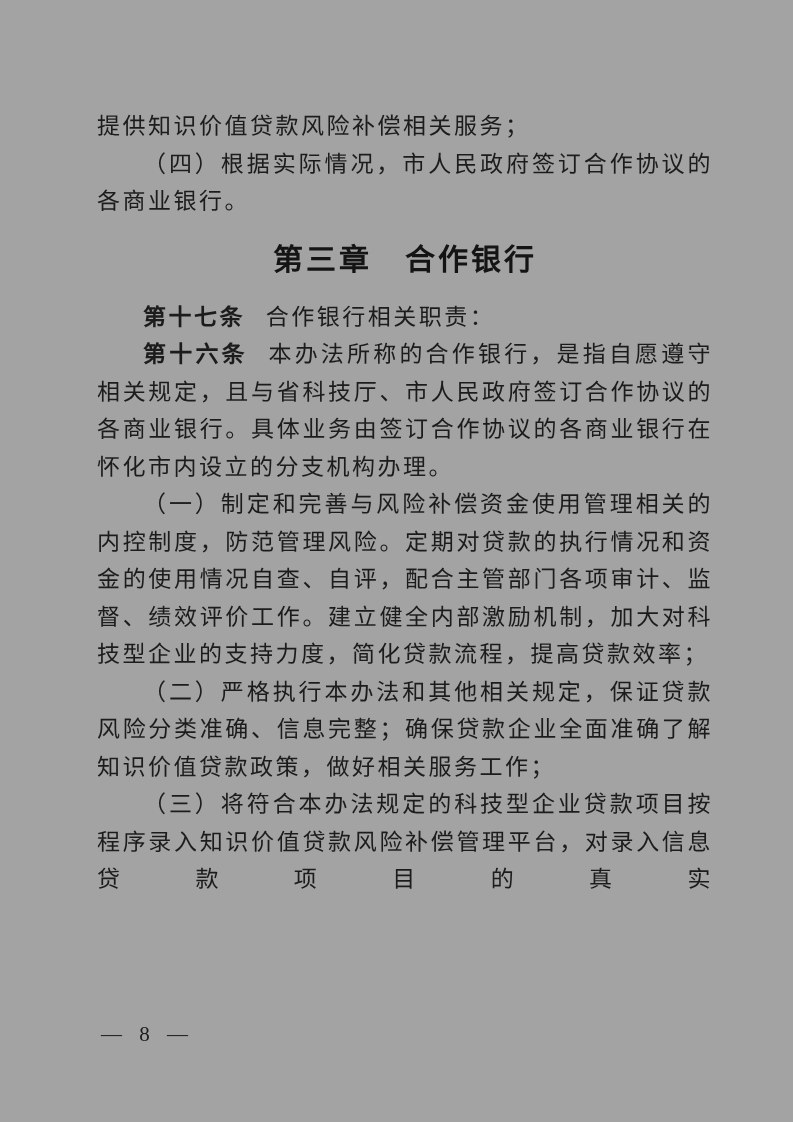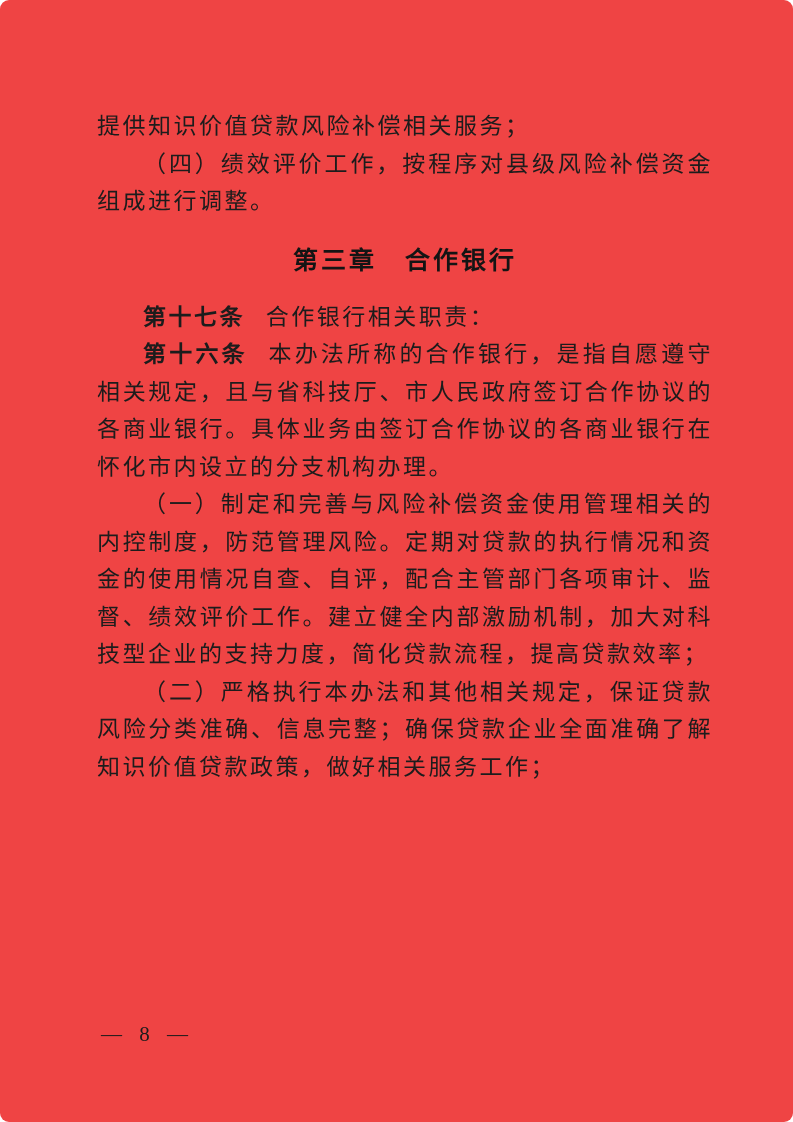--- a/index.html
+++ b/index.html
@@ -5,24 +5,23 @@
   html, body {
     margin: 0;
     padding: 0;
     background: #ffffff;
     font-family: "Liberation Serif", "DejaVu Serif", serif;
   }
   .page {
     position: relative;
     width: 793px;
     height: 1122px;
-    background: #ef4444;
+    background: #a3a3a3;
     overflow: hidden;
     color: #1c1c1c;
-    border-radius: 9px;
   }
   .content {
     position: absolute;
     left: 97px;
     top: 108px;
     width: 616px;
   }
   p.body-par {
     margin: 0;
     font-size: 23px;
@@ -39,21 +38,21 @@
     text-align-last: justify;
   }
   .article-lead {
     font-weight: bold;
     margin-right: 0.9em;
   }
   h2.chapter-heading {
     margin: 20px 0 20px 0;
     font-family: "Liberation Sans", "DejaVu Sans", sans-serif;
     font-weight: bold;
-    font-size: 25px;
+    font-size: 30px;
     line-height: 38px;
     letter-spacing: 3px;
     text-align: center;
     color: #141414;
   }
   .footer-page-number {
     position: absolute;
     left: 101px;
     top: 1022px;
     font-size: 21px;
@@ -64,34 +63,35 @@
 </style>
 </head>
 <body>
 
 <div class="page">
   <div class="content">
 
     <p class="body-par no-indent">提供知识价值贷款风险补偿相关服务；</p>
 
 
-    <p class="body-par">（四）绩效评价工作，按程序对县级风险补偿资金组成进行调整。</p>
+    <p class="body-par">（四）根据实际情况，市人民政府签订合作协议的各商业银行。</p>
 
 
     <h2 class="chapter-heading">第三章　合作银行</h2>
 
     <p class="body-par">
       <span class="article-lead">第十七条</span><span>合作银行相关职责：</span>
     </p>
 
     <p class="body-par">
       <span class="article-lead">第十六条</span><span>本办法所称的合作银行，是指自愿遵守相关规定，且与省科技厅、市人民政府签订合作协议的各商业银行。具体业务由签订合作协议的各商业银行在怀化市内设立的分支机构办理。</span>
     </p>
 
     <p class="body-par">（一）制定和完善与风险补偿资金使用管理相关的内控制度，防范管理风险。定期对贷款的执行情况和资金的使用情况自查、自评，配合主管部门各项审计、监督、绩效评价工作。建立健全内部激励机制，加大对科技型企业的支持力度，简化贷款流程，提高贷款效率；</p>
 
     <p class="body-par">（二）严格执行本办法和其他相关规定，保证贷款风险分类准确、信息完整；确保贷款企业全面准确了解知识价值贷款政策，做好相关服务工作；</p>
 
+    <p class="body-par runs-over">（三）将符合本办法规定的科技型企业贷款项目按程序录入知识价值贷款风险补偿管理平台，对录入信息贷款项目的真实</p>
 
   </div>
 
   <div class="footer-page-number">— 8 —</div>
 </div>
 
 </body></html>

